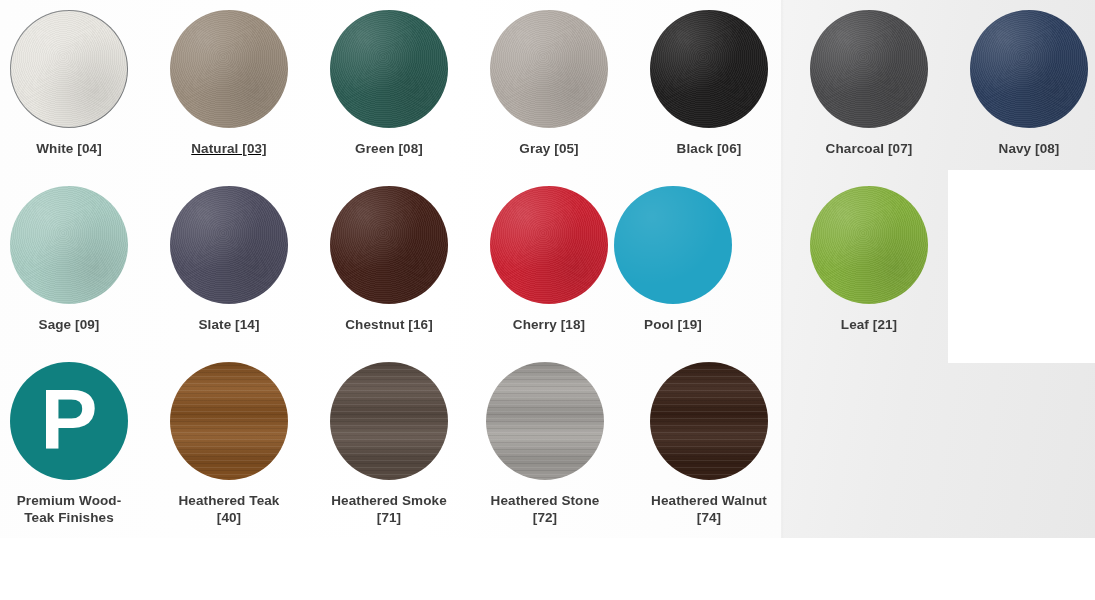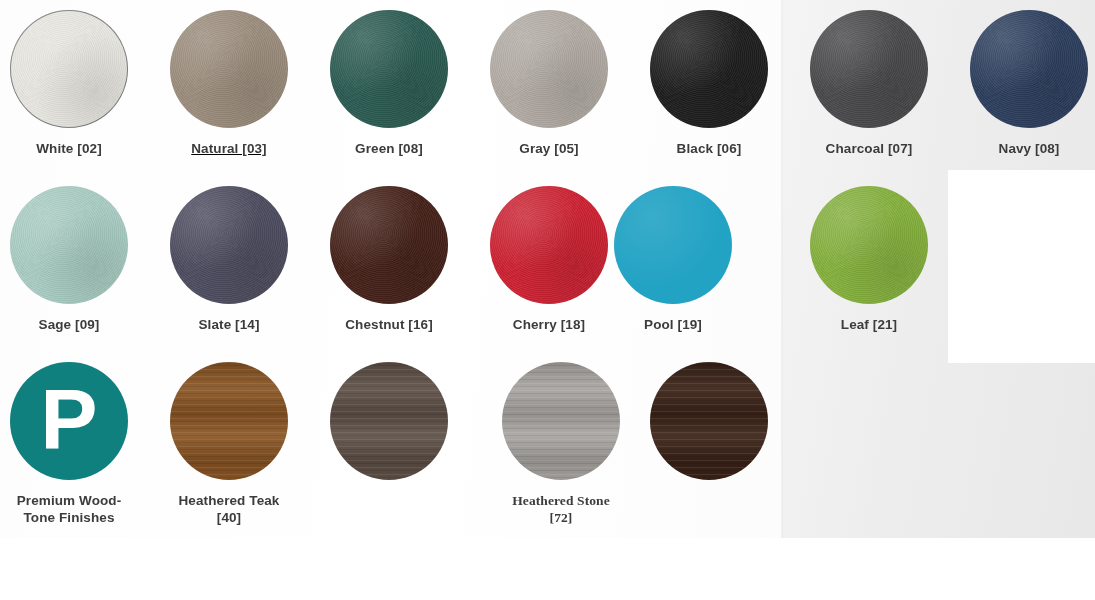--- a/index.html
+++ b/index.html
@@ -178,21 +178,21 @@
 <body>
 
 <div id="palette-stage">
   <div class="bg-wash"></div>
   <div class="content-card"></div>
   <div class="card-seam"></div>
 
   <div class="row" id="row-1">
       <div class="swatch-cell" style="left: 0px;">
         <div class="swatch-disc felt outlined" style="background: rgb(232, 230, 224);"></div>
-        <div class="swatch-label">White [02]</div>
+        <div class="swatch-label">White [04]</div>
       </div>
       <div class="swatch-cell" style="left: 160px; text-decoration: underline;">
         <div class="swatch-disc felt" style="background: rgb(155, 141, 125);"></div>
         <div class="swatch-label">Natural [03]</div>
       </div>
       <div class="swatch-cell" style="left: 320px;">
         <div class="swatch-disc felt" style="background: rgb(44, 92, 83);"></div>
         <div class="swatch-label">Green [08]</div>
       </div>
       <div class="swatch-cell" style="left: 480px;">
@@ -237,35 +237,39 @@
         <div class="swatch-disc felt" style="background: rgb(132, 176, 61);"></div>
         <div class="swatch-label">Leaf [21]</div>
       </div>
     </div>
   <div class="row" id="row-3">
       <div class="swatch-cell" style="left: 0px;">
         <div class="swatch-disc badge" style="background: rgb(16, 128, 127);">
           <span class="badge-glyph">P</span>
         </div>
         <div class="swatch-label">Premium Wood-
-Tone Finishes</div>
+Teak Finishes</div>
       </div>
       <div class="swatch-cell" style="left: 160px;">
         <div class="swatch-disc wood" style="background: rgb(138, 85, 36);"></div>
         <div class="swatch-label">Heathered Teak
 [40]</div>
       </div>
       <div class="swatch-cell" style="left: 320px;">
         <div class="swatch-disc wood" style="background: rgb(94, 80, 71);"></div>
-      </div>
-      <div class="swatch-cell" style="left: 492px; font-family: Liberation Serif, serif;">
+        <div class="swatch-label">Heathered Smoke
+[71]</div>
+      </div>
+      <div class="swatch-cell" style="left: 476px;">
         <div class="swatch-disc wood" style="background: rgb(168, 165, 161);"></div>
         <div class="swatch-label">Heathered Stone
 [72]</div>
       </div>
       <div class="swatch-cell" style="left: 640px;">
         <div class="swatch-disc wood" style="background: rgb(59, 35, 24);"></div>
+        <div class="swatch-label">Heathered Walnut
+[74]</div>
       </div>
     </div>
 
   <div class="overlay-panel"></div>
   <div class="bottom-white"></div>
 </div>
 
 </body></html>

